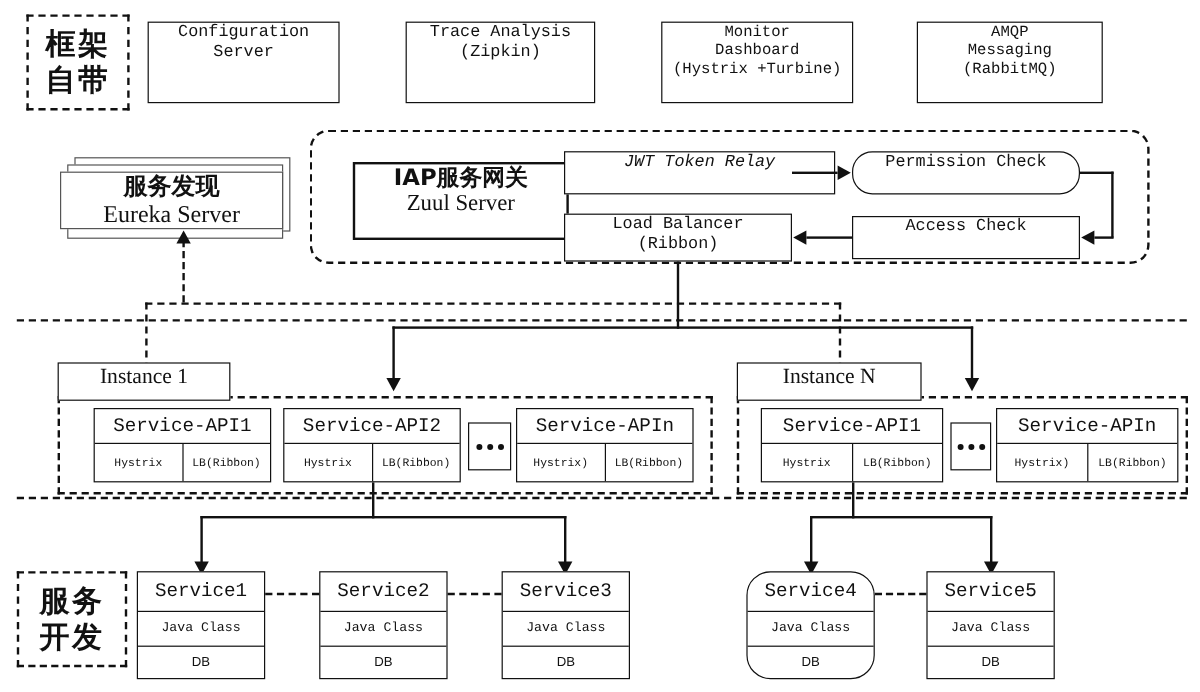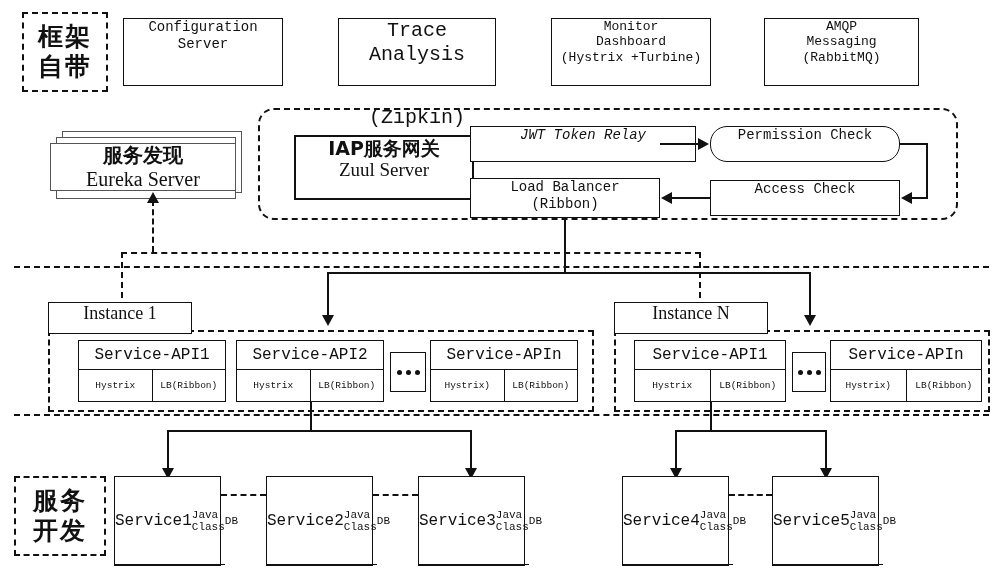--- a/index.html
+++ b/index.html
@@ -44,44 +44,44 @@
                  font-family:"Liberation Mono",monospace;border-bottom:1.5px solid #111;}
   .apibox .row{flex:1;display:flex;}
   .apibox .row>div{flex:1;display:flex;align-items:center;justify-content:center;font-size:9.5px;
                    font-family:"Liberation Mono",monospace;}
   .apibox .row>div+div{border-left:1.5px solid #111;}
 
   .ell{position:absolute;box-sizing:border-box;border:1.5px solid #111;background:#fff;
        display:flex;align-items:center;justify-content:center;gap:4px;}
   .ell i{display:block;width:5px;height:5px;border-radius:50%;background:#111;}
 
-  .svcbox{position:absolute;box-sizing:border-box;border:1.5px solid #111;background:#fff;display:flex;flex-direction:row;}
+  .svcbox{position:absolute;box-sizing:border-box;border:1.5px solid #111;background:#fff;display:flex;flex-direction:column;}
   .svcbox .s1{flex:0 0 32px;display:flex;align-items:center;justify-content:center;font-size:16px;
               font-family:"Liberation Mono",monospace;border-bottom:1.5px solid #111;}
   .svcbox .s2{flex:0 0 28px;display:flex;align-items:center;justify-content:center;font-size:11px;
               font-family:"Liberation Mono",monospace;border-bottom:1.5px solid #111;}
   .svcbox .s3{flex:1;display:flex;align-items:center;justify-content:center;font-size:11px;
-              font-family:Liberation Mono, monospace;text-align:center;}
+              font-family:Liberation Sans, sans-serif;text-align:center;}
 </style>
 </head>
 <body>
 
 <div id="root">
 
   <div class="dash-box" style="left:22px;top:12px;width:86px;height:80px;">
     <div class="cn label-cn">框架</div>
     <div class="cn label-cn">自带</div>
   </div>
 
   <div class="box mono" style="left:123px;top:18px;width:160px;height:68px;font-size:14px;">
     <div>Configuration</div>
     <div>Server</div>
   </div>
 
-  <div class="box mono" style="left:338px;top:18px;width:158px;height:68px;font-size:20px;gap:40px;">
+  <div class="box mono" style="left:338px;top:18px;width:158px;height:68px;font-size:14px;">
     <div>Trace Analysis</div>
     <div>(Zipkin)</div>
   </div>
 
   <div class="box mono" style="left:551px;top:18px;width:160px;height:68px;font-size:13px;">
     <div>Monitor</div>
     <div>Dashboard</div>
     <div>(Hystrix +Turbine)</div>
   </div>
 
@@ -239,21 +239,21 @@
     <div class="s2">Java Class</div>
     <div class="s3">DB</div>
   </div>
 
   <div class="svcbox" style="left:418px;top:476px;width:107px;height:90px;">
     <div class="s1">Service3</div>
     <div class="s2">Java Class</div>
     <div class="s3">DB</div>
   </div>
 
-  <div class="svcbox" style="left:622px;top:476px;width:107px;height:90px;">
+  <div class="svcbox" style="left:622px;top:476px;width:107px;height:90px;border-radius:20px;">
     <div class="s1">Service4</div>
     <div class="s2">Java Class</div>
     <div class="s3">DB</div>
   </div>
 
   <div class="svcbox" style="left:772px;top:476px;width:107px;height:90px;">
     <div class="s1">Service5</div>
     <div class="s2">Java Class</div>
     <div class="s3">DB</div>
   </div>

